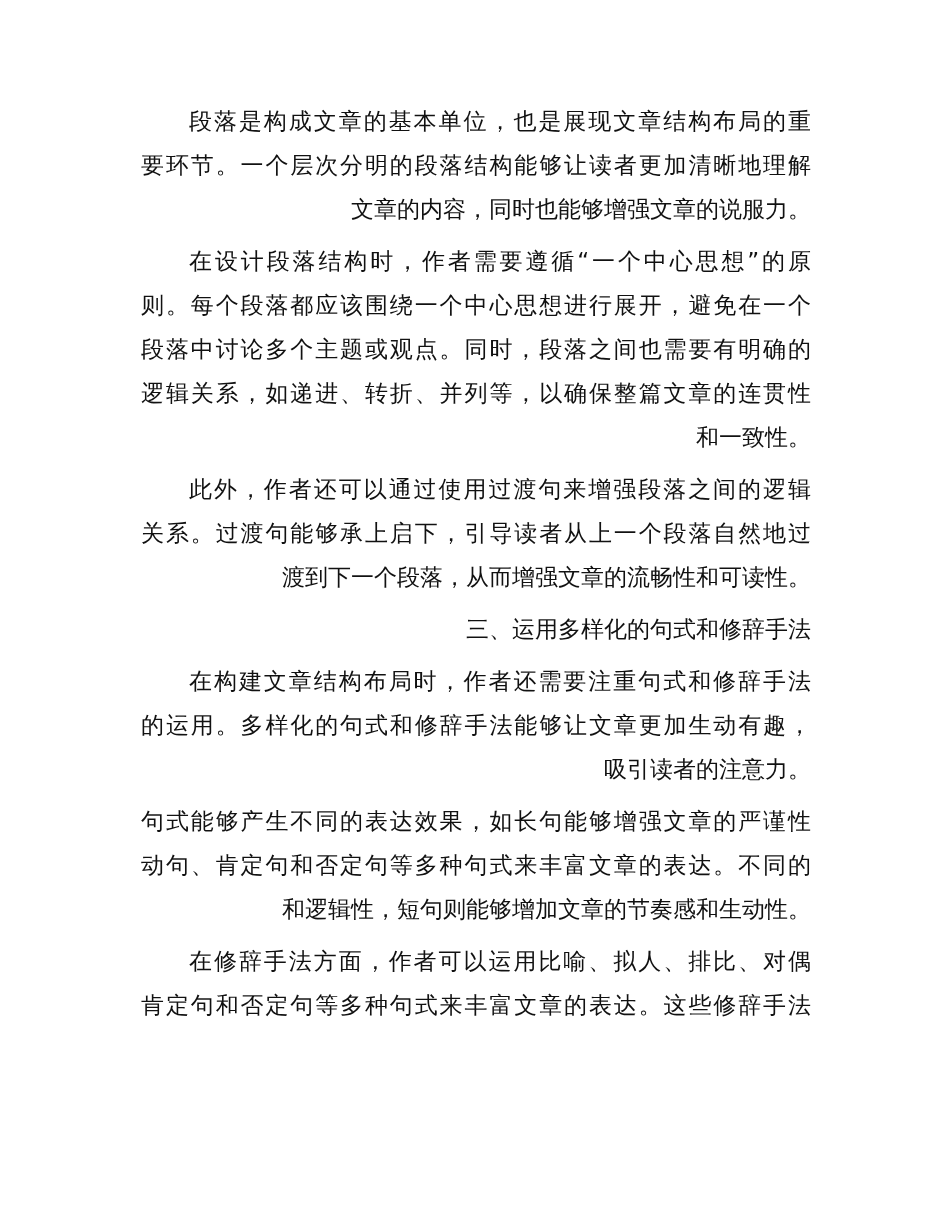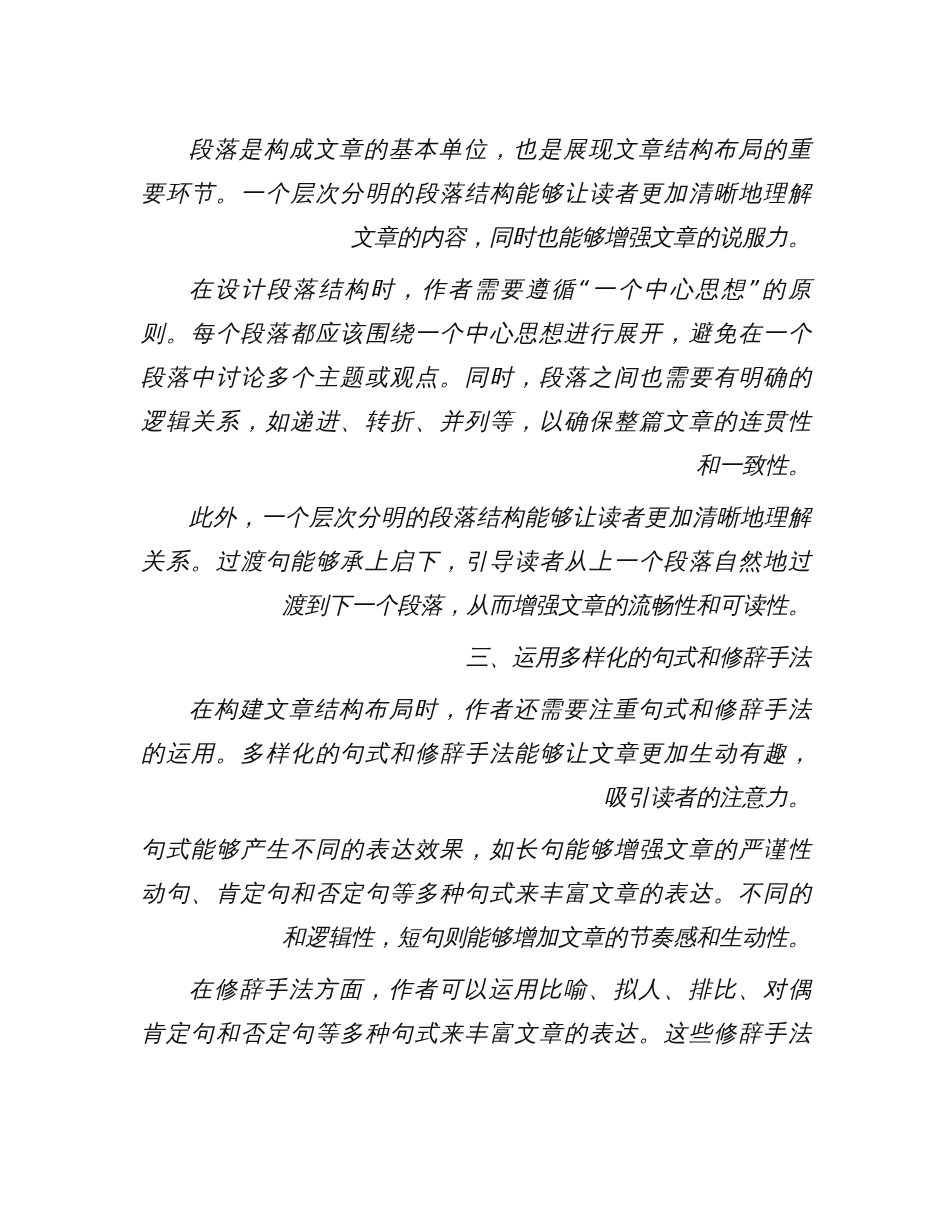--- a/index.html
+++ b/index.html
@@ -11,23 +11,22 @@
       width: 950px;
       height: 1230px;
       position: relative;
       overflow: hidden;
       font-family: "DejaVu Sans", "Liberation Sans", sans-serif;
       color: #111111;
     }
     .page {
       position: absolute;
       left: 141px;
-      top: 132px;
+      top: 104px;
       width: 670px;
-      font-style: italic;
     }
     .para {
       margin: 0 0 8px 0;
     }
     .line {
       display: block;
       height: 44px;
       line-height: 34px;
       font-size: 23px;
       white-space: nowrap;
@@ -55,21 +54,21 @@
 
   <div class="para">
     <span class="line first justify">在设计段落结构时，作者需要遵循“一个中心思想”的原</span>
     <span class="line justify">则。每个段落都应该围绕一个中心思想进行展开，避免在一个</span>
     <span class="line justify">段落中讨论多个主题或观点。同时，段落之间也需要有明确的</span>
     <span class="line justify">逻辑关系，如递进、转折、并列等，以确保整篇文章的连贯性</span>
     <span class="line">和一致性。</span>
   </div>
 
   <div class="para">
-    <span class="line first justify">此外，一个层次分明的段落结构能够让读者更加清晰地理解</span>
+    <span class="line first justify">此外，作者还可以通过使用过渡句来增强段落之间的逻辑</span>
     <span class="line justify">关系。过渡句能够承上启下，引导读者从上一个段落自然地过</span>
     <span class="line">渡到下一个段落，从而增强文章的流畅性和可读性。</span>
   </div>
 
   <div class="para">
     <span class="line first">三、运用多样化的句式和修辞手法</span>
   </div>
 
   <div class="para">
     <span class="line first justify">在构建文章结构布局时，作者还需要注重句式和修辞手法</span>

